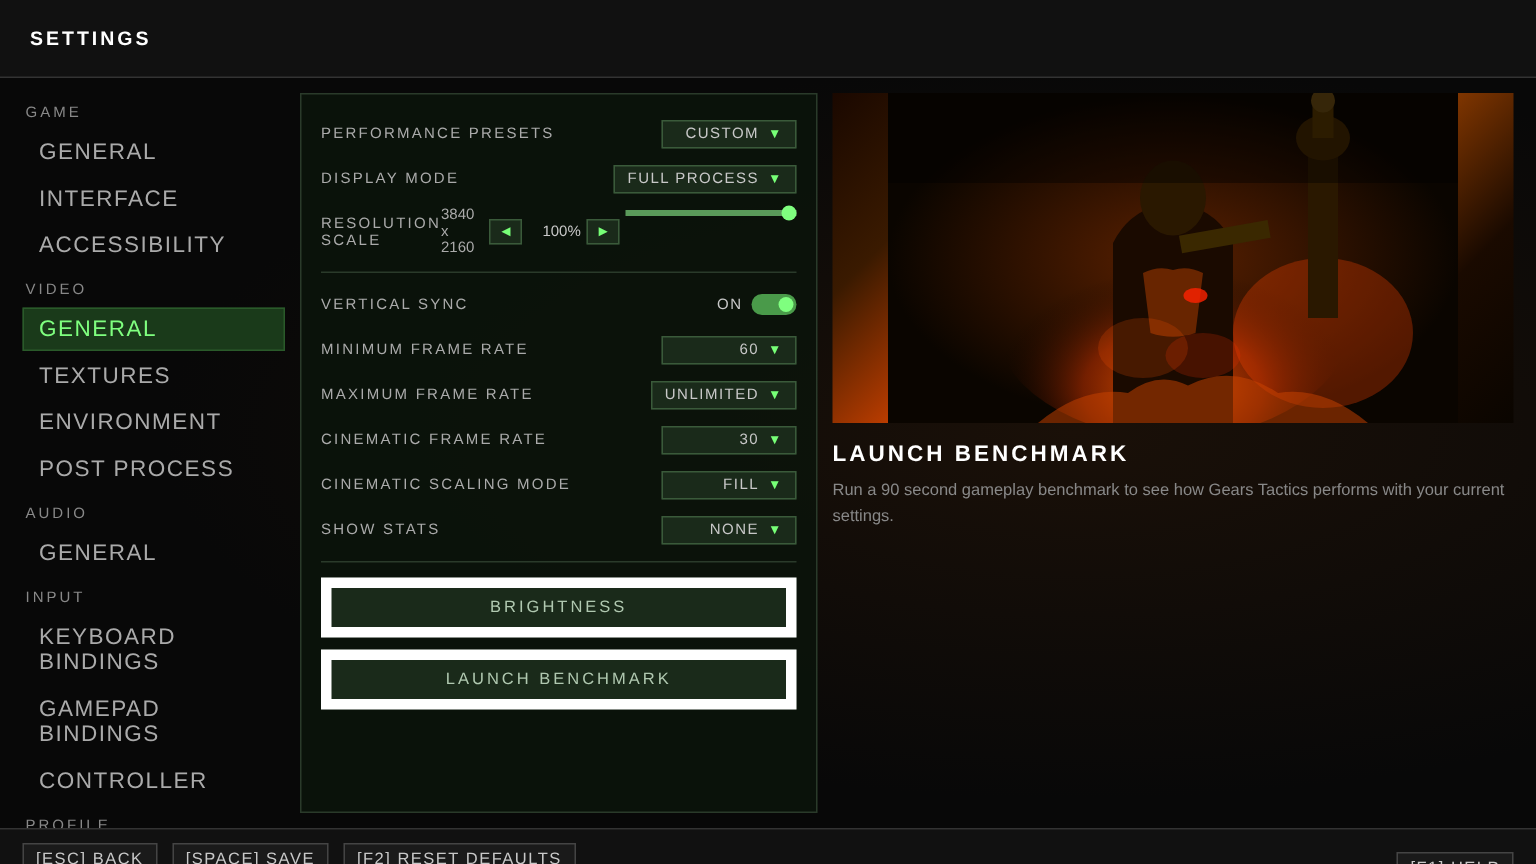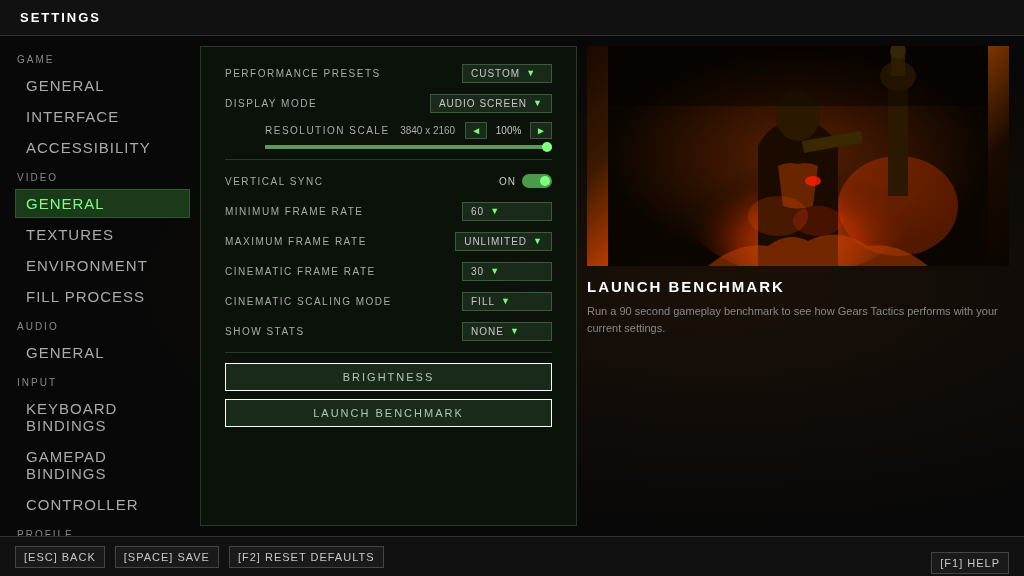--- a/index.html
+++ b/index.html
@@ -22,21 +22,21 @@
       z-index: 0;
     }
 
     
     .top-bar {
       position: relative;
       z-index: 10;
       background: #111;
       border-bottom: 1px solid #333;
       padding: 8px 20px;
-      height: 36px;
+      height: 52px;
       display: flex;
       align-items: center;
     }
     .top-bar-title {
       color: #fff;
       font-size: 13px;
       font-weight: bold;
       letter-spacing: 2px;
     }
 
@@ -78,25 +78,25 @@
       border: 1px solid transparent;
     }
     .sidebar-item.active {
       background: #1a3a1a;
       border: 1px solid #2a5a2a;
       color: #7fff7f;
     }
 
     
     .center-panel {
-      width: 377px;
+      width: 345px;
       flex-shrink: 0;
       background: rgba(10, 20, 10, 0.85);
       border: 1px solid #2a3a2a;
-      padding: 15px 24px;
+      padding: 15px 13px;
       display: flex;
       flex-direction: column;
       gap: 8px;
     }
 
     .setting-row {
       display: flex;
       align-items: center;
       justify-content: space-between;
       min-height: 22px;
@@ -119,33 +119,32 @@
       border: 1px solid #3a5a3a;
       color: #c8c8c8;
       font-size: 10px;
       letter-spacing: 1px;
       padding: 3px 8px;
       display: flex;
       align-items: center;
       gap: 6px;
       cursor: pointer;
       min-width: 90px;
-      justify-content: flex-start;
+      justify-content: flex-end;
     }
     .dropdown-btn .arrow {
       color: #7f7;
       font-size: 9px;
     }
 
     
     .resolution-row {
-      flex-direction: column;
+      flex-direction: row;
       align-items: stretch;
       gap: 4px;
-      margin-left: 40px;
     }
     .resolution-top {
       display: flex;
       align-items: center;
       justify-content: space-between;
     }
     .resolution-controls {
       display: flex;
       align-items: center;
       gap: 4px;
@@ -155,21 +154,21 @@
       cursor: pointer;
       font-size: 10px;
       background: #1a2a1a;
       border: 1px solid #3a5a3a;
       padding: 2px 5px;
     }
     .res-value {
       font-size: 10px;
       color: #c8c8c8;
       min-width: 35px;
-      text-align: center;
+      text-align: right;
     }
     .slider-track {
       width: 100%;
       height: 4px;
       background: #333;
       position: relative;
       margin-top: 2px;
     }
     .slider-fill {
       height: 100%;
@@ -212,21 +211,21 @@
       top: 2px;
       width: 10px;
       height: 10px;
       background: #7fff7f;
       border-radius: 50%;
     }
 
     
     .action-btn {
       background: #1a2a1a;
-      border: 1px solid #ffffff;
+      border: 7px solid #ffffff;
       color: #b0c8b0;
       font-size: 11px;
       letter-spacing: 2px;
       padding: 7px;
       text-align: center;
       cursor: pointer;
       text-transform: uppercase;
     }
 
     
@@ -322,21 +321,21 @@
 
     <div class="sidebar-section-label">GAME</div>
     <div class="sidebar-item">GENERAL</div>
     <div class="sidebar-item">INTERFACE</div>
     <div class="sidebar-item">ACCESSIBILITY</div>
 
     <div class="sidebar-section-label">VIDEO</div>
     <div class="sidebar-item active">GENERAL</div>
     <div class="sidebar-item">TEXTURES</div>
     <div class="sidebar-item">ENVIRONMENT</div>
-    <div class="sidebar-item">FILL PROCESS</div>
+    <div class="sidebar-item">POST PROCESS</div>
 
     <div class="sidebar-section-label">AUDIO</div>
     <div class="sidebar-item">GENERAL</div>
 
     <div class="sidebar-section-label">INPUT</div>
     <div class="sidebar-item">KEYBOARD BINDINGS</div>
     <div class="sidebar-item">GAMEPAD BINDINGS</div>
     <div class="sidebar-item">CONTROLLER</div>
 
     <div class="sidebar-section-label">PROFILE</div>
@@ -350,21 +349,21 @@
       <span class="setting-label">PERFORMANCE PRESETS</span>
       <div class="dropdown-btn">
         <span>CUSTOM</span>
         <span class="arrow">▼</span>
       </div>
     </div>
 
     <div class="setting-row">
       <span class="setting-label">DISPLAY MODE</span>
       <div class="dropdown-btn">
-        <span>AUDIO SCREEN</span>
+        <span>FULL PROCESS</span>
         <span class="arrow">▼</span>
       </div>
     </div>
 
     <div class="setting-row resolution-row">
       <div class="resolution-top">
         <span class="setting-label">RESOLUTION SCALE</span>
         <div class="resolution-controls">
           <span style="font-size:10px;color:#aaa;margin-right:6px;">3840 x 2160</span>
           <button class="res-arrow">◄</button>

